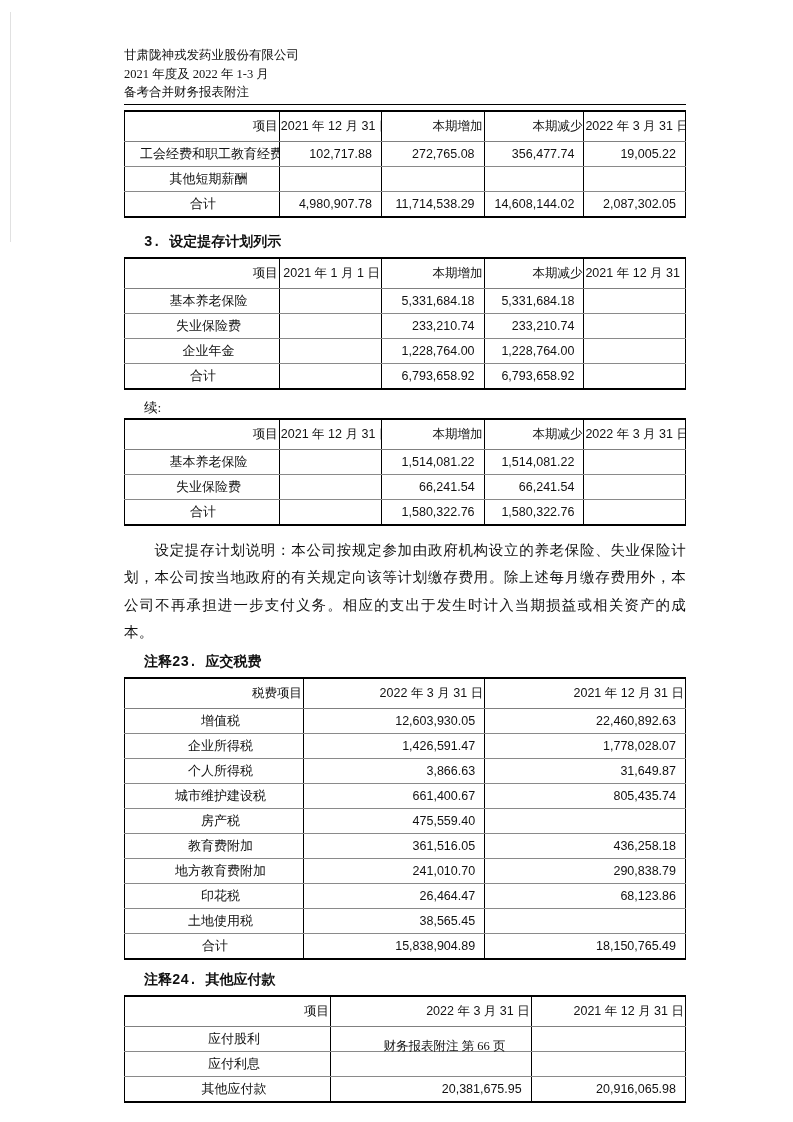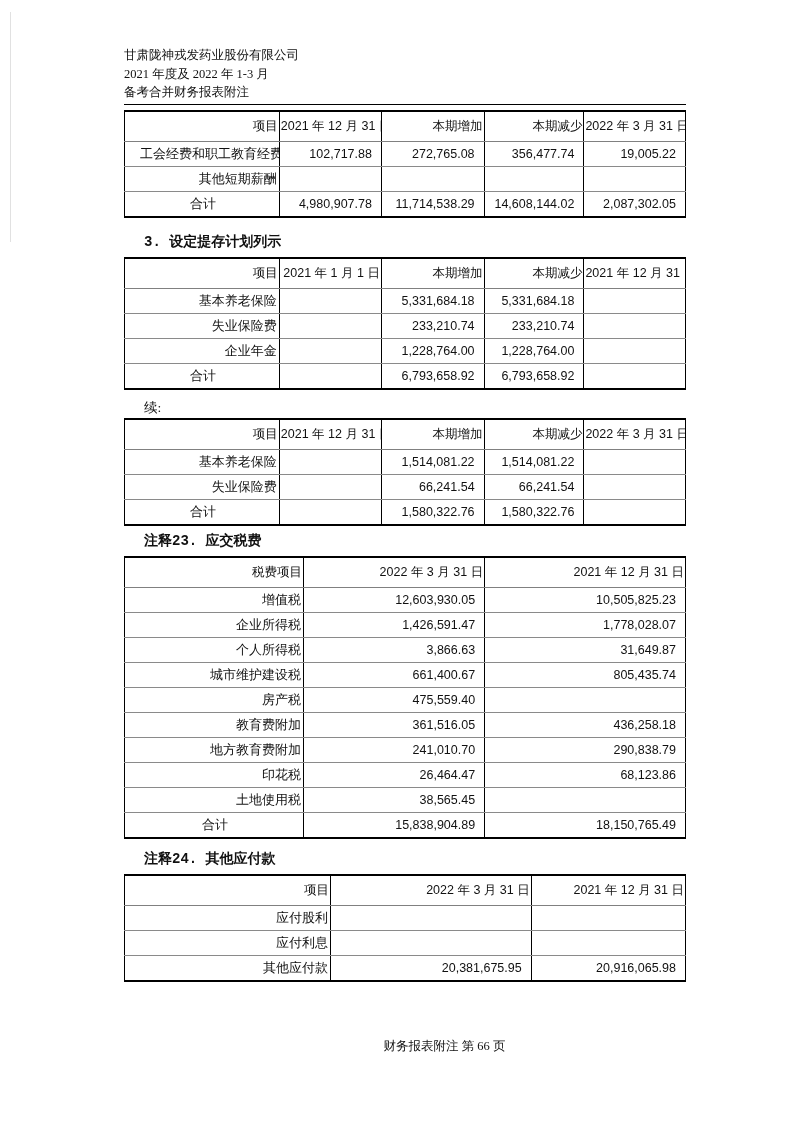--- a/index.html
+++ b/index.html
@@ -51,21 +51,21 @@
     border-bottom:1px solid #808080;
   }
   table.fin td {
     height:22px;
     font-size:12.5px;
     text-align:right;
     padding-right:9px;
     font-family:"Liberation Sans", sans-serif;
   }
   table.fin td:first-child {
-    text-align:right;
+    text-align:center;
     padding-left:15px; padding-right:2px;
     font-size:13px;
     font-family:"Liberation Serif", serif;
   }
   table.fin td.total-label {
     text-align:center; padding-left:4px;
   }
   table.fin tbody tr:not(:last-child) td {
     border-bottom:1px solid #8a8a8a;
   }
@@ -246,41 +246,42 @@
           <tr>
             <td class="total-label">合计</td>
             <td></td>
             <td>1,580,322.76</td>
             <td>1,580,322.76</td>
             <td></td>
           </tr>
         </tbody>
       </table>
 
+    <p class="note-para">设定提存计划说明：本公司按规定参加由政府机构设立的养老保险、失业保险计划，本公司按当地政府的有关规定向该等计划缴存费用。除上述每月缴存费用外，本公司不再承担进一步支付义务。相应的支出于发生时计入当期损益或相关资产的成本。</p>
 
     <div class="sec-heading h-note23">注释23. 应交税费</div>
 
     <table class="fin t-after-heading">
         <colgroup>
           <col style="width: 31.9%;">
           <col style="width: 32.3%;">
           <col style="width: 35.8%;">
         </colgroup>
         <thead>
           <tr>
             <th>税费项目</th>
             <th>2022 年 3 月 31 日</th>
             <th>2021 年 12 月 31 日</th>
           </tr>
         </thead>
         <tbody>
           <tr>
             <td>增值税</td>
             <td>12,603,930.05</td>
-            <td>10,505,825.23</td>
+            <td>22,460,892.63</td>
           </tr>
           <tr>
             <td>企业所得税</td>
             <td>1,426,591.47</td>
             <td>1,778,028.07</td>
           </tr>
           <tr>
             <td>个人所得税</td>
             <td>3,866.63</td>
             <td>31,649.87</td>

